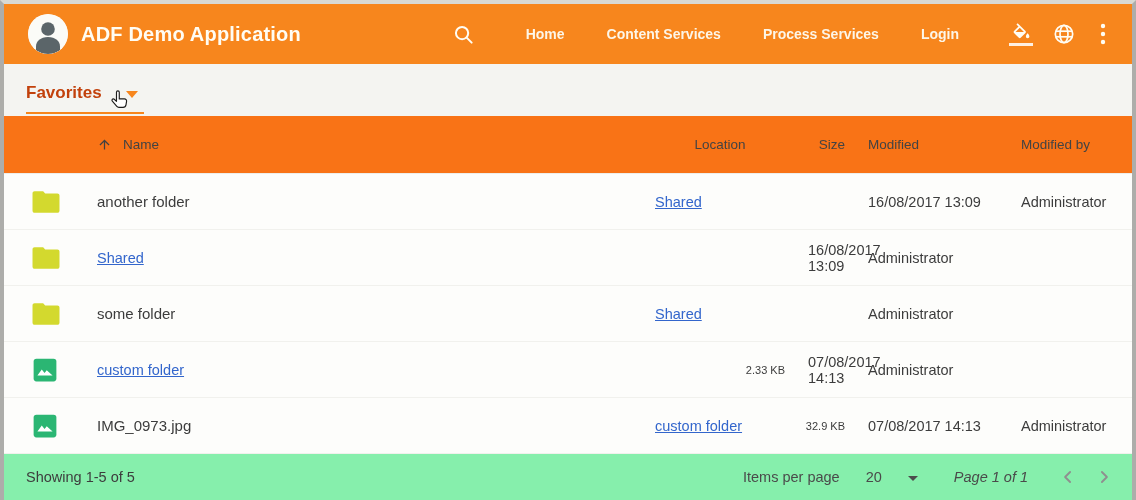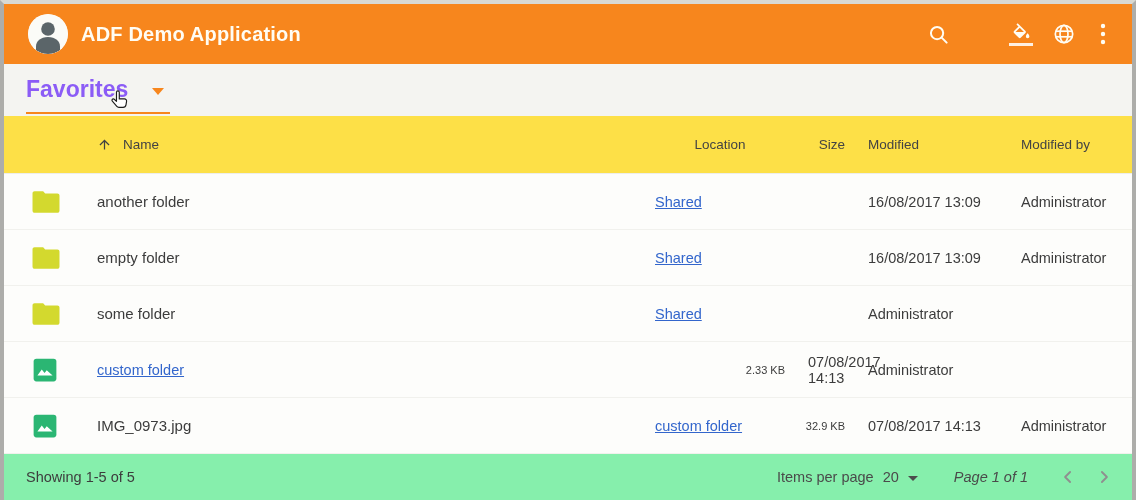--- a/index.html
+++ b/index.html
@@ -49,29 +49,29 @@
   .toolbar {
     height:52px; flex:0 0 52px; background:#f4f4f1;
     display:flex; align-items:flex-end; padding:0 0 0 22px;
     position:relative;
   }
   .favorites {
     display:inline-flex; align-items:center; gap:24px;
     border-bottom:2px solid var(--accent);
     padding:0 6px 9px 0; margin-bottom:2px; cursor:pointer;
   }
-  .favorites-label { font-size:23px; font-weight:700; color:#8b5cf6; }
+  .favorites-label { font-size:17px; font-weight:700; color:#c2410c; }
   .caret-down {
     width:0; height:0; border-left:6px solid transparent; border-right:6px solid transparent;
     border-top:7px solid var(--accent); margin-top:3px;
   }
   .cursor-hand { position:absolute; left:104px; top:24px; z-index:5; }
 
   
-  .table-card { background:#fde047; flex:1 1 auto; display:flex; flex-direction:column;justify-content:flex-end; }
+  .table-card { background:#f97316; flex:1 1 auto; display:flex; flex-direction:column;justify-content:flex-end; }
   .thead, .row {
     display:grid;
     grid-template-columns:65px 558px 130px 60px 153px 1fr;
     padding:0 28px; align-items:center;
   }
   .thead {
     height:58px; flex:0 0 58px;
     font-size:13.5px; color:#434343;
     border-bottom:1px solid #eeeeea;
   }
@@ -91,21 +91,21 @@
   .size-cell { text-align:right; font-size:11px; }
   .mod-cell, .modby-cell { padding-left:23px; font-size:14.5px; }
 
   
   .footer {
     height:46px; flex:0 0 46px; background:#86efac;
     display:flex; align-items:center; padding:0 18px 0 22px;
     font-size:14.5px; color:#3d3d3d;
   }
   .pager { margin-left:auto; display:flex; align-items:center; color:#4a4a4a; }
-  .per-page { display:flex; align-items:center; gap:9px; cursor:pointer; }
+  .per-page { display:flex; align-items:center; gap:26px; cursor:pointer; }
   .per-page-caret {
     width:0; height:0; border-left:5px solid transparent; border-right:5px solid transparent;
     border-top:5px solid #4c4c4c; margin-top:2px;
   }
   .page-label { margin:0 30px 0 36px;font-style:italic; }
   .chev { cursor:pointer; display:flex; align-items:center; }
   .chev + .chev { margin-left:16px; }
 </style>
 </head>
 <body>
@@ -127,20 +127,26 @@
     </span>
     <div class="app-title">ADF Demo Application</div>
 
     <div class="header-right">
       <span class="icon-btn search-btn">
         <svg width="23" height="23" viewBox="0 0 24 24" fill="none" stroke="#fffdf4" stroke-width="2.1" stroke-linecap="round">
           <circle cx="10.5" cy="10.5" r="6.4"></circle>
             <line x1="15.3" y1="15.3" x2="20.5" y2="20.5"></line>
         </svg>
       </span>
+      <nav class="nav">
+        <span class="nav-item">Home</span>
+        <span class="nav-item">Content Services</span>
+        <span class="nav-item">Process Services</span>
+        <span class="nav-item">Login</span>
+      </nav>
       <div class="header-icons">
         <span class="icon-btn theme-btn">
           <svg width="21" height="18" viewBox="0 0 24 20" fill="#fffdf4">
             <path d="M16.56 8.94L7.62 0 6.21 1.41l2.38 2.38-5.15 5.15c-.59.59-.59 1.54 0 2.12l5.5 5.5c.29.3.68.44 1.06.44s.77-.15 1.06-.44l5.5-5.5c.59-.58.59-1.53 0-2.12zM5.21 10L10 5.21 14.79 10H5.21zM19 11.5s-2 2.17-2 3.5c0 1.1.9 2 2 2s2-.9 2-2c0-1.33-2-3.5-2-3.5z"></path>
           </svg>
           <span class="theme-underline"></span>
         </span>
         <span class="icon-btn lang-btn">
           <svg width="24" height="24" viewBox="0 0 24 24" fill="none" stroke="#fffdf4" stroke-width="1.7">
             <circle cx="12" cy="12" r="8.7"></circle>
@@ -204,21 +210,20 @@
       <div class="cell modby-cell">Administrator</div>
     </div>
 
     <div class="row" data-icon="folder">
       <div class="cell icon-cell">
         <svg class="folder-icon" width="28" height="24" viewBox="0 0 24 21" fill="var(--folder-icon)">
           <path d="M9.5 1H2C1 1 .2 1.8.2 2.8v15.4c0 1 .8 1.8 1.8 1.8h20c1 0 1.8-.8 1.8-1.8V4.8c0-1-.8-1.8-1.8-1.8H11.3L9.5 1z"></path>
         </svg>
 
       </div>
-      <div class="cell name-cell">empty folder</div>
       <div class="cell loc-cell">
         <a class="loc-link">Shared</a>
       </div>
       <div class="cell size-cell"></div>
       <div class="cell mod-cell">16/08/2017 13:09</div>
       <div class="cell modby-cell">Administrator</div>
     </div>
 
     <div class="row" data-icon="folder">
       <div class="cell icon-cell">

